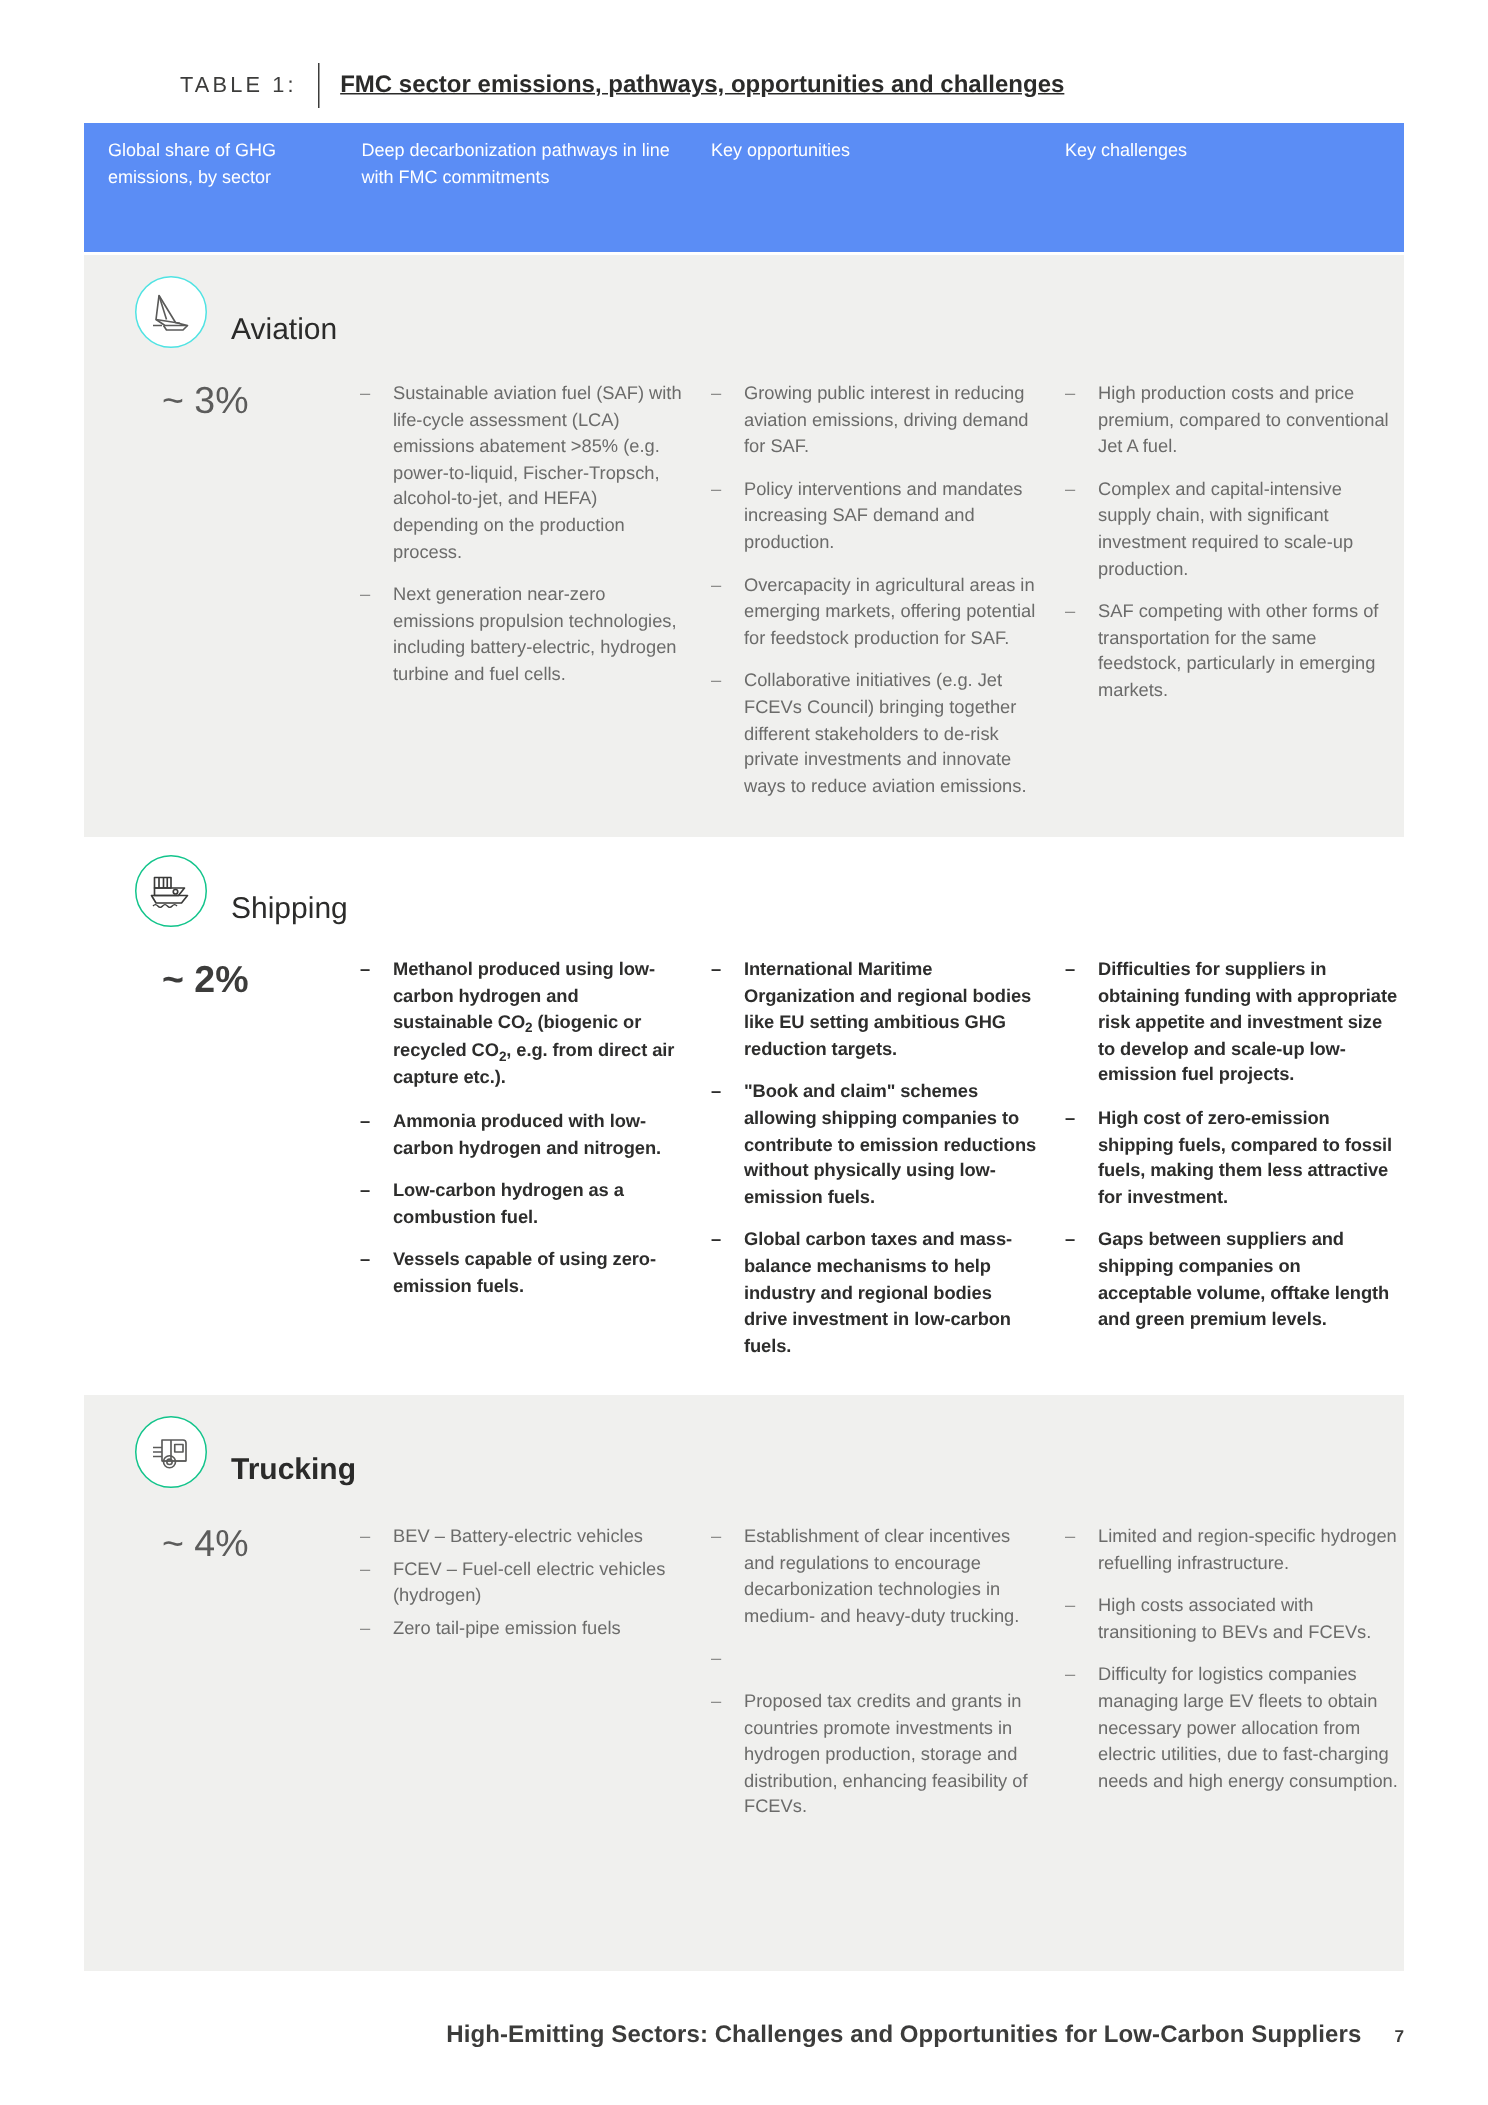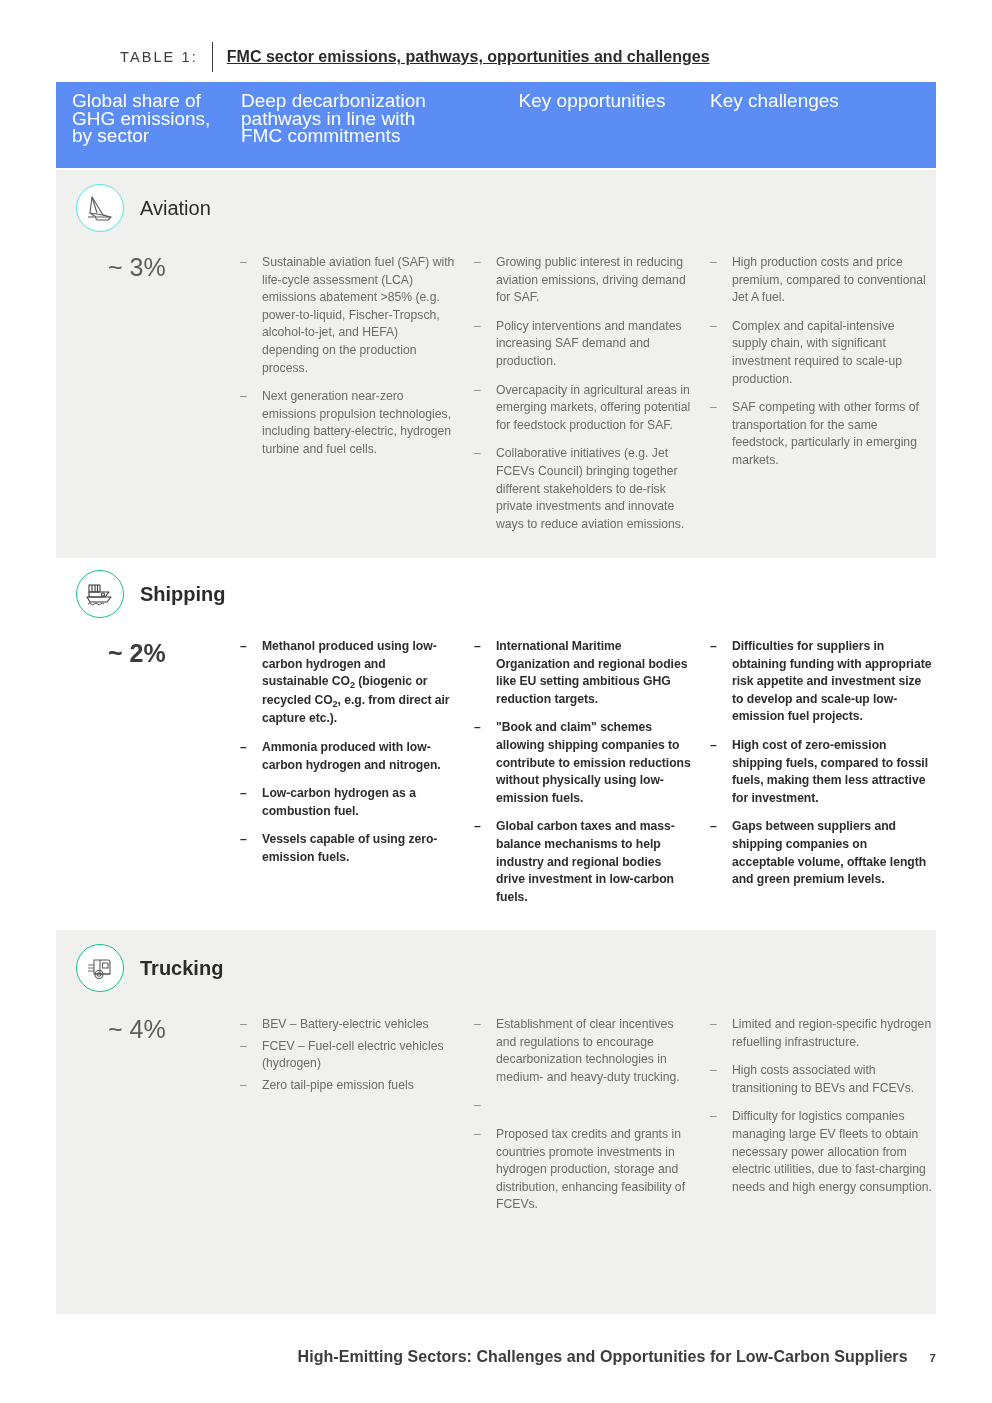--- a/index.html
+++ b/index.html
@@ -51,27 +51,27 @@
     position: absolute;
     left: 56px;
     top: 82px;
     width: 880px;
     height: 86px;
     background: #5b8df5;
   }
   .header-cell {
     position: absolute;
     color: #ffffff;
-    font-size: 19px;
+    font-size: 12px;
     line-height: 17.5px;
     top: 10px;
   }
   .hc-0 { left: 16px;  width: 150px; }
   .hc-1 { left: 185px; width: 215px; }
-  .hc-2 { left: 436px; width: 200px; text-align: center; }
+  .hc-2 { left: 418px; width: 200px; }
   .hc-3 { left: 654px; width: 200px; }
 
   
   .band {
     position: absolute;
     left: 56px;
     width: 880px;
     background: #f0f0ee;
   }
   .band.shaded { background: #f0f0ee; }
@@ -79,23 +79,23 @@
 
   .section {
     position: absolute;
     left: 56px;
     width: 880px;
   }
 
   
   .sector-head {
     position: absolute;
-    left: 20px;
-    display: flex;
-    align-items: center;
+    left: 34px;
+    display: flex;
+    align-items: flex-end;
   }
   .sector-icon {
     width: 48px;
     height: 48px;
     border-radius: 50%;
     border: 1.6px solid #12c48b;
     background: #ffffff;
     display: flex;
     align-items: center;
     justify-content: center;
@@ -103,21 +103,21 @@
     flex: 0 0 auto;
   }
   .sector-icon.aviation { border-color: #4fe3e3; }
   .sector-name {
     margin-left: 16px;
     font-size: 20px;
     color: #2b2b2a;
     line-height: 24px;
     white-space: nowrap;
   }
-  .sector-name.bold { font-weight: bold; }
+  .sector-name.bold { font-weight: normal; }
 
   
   .pct {
     position: absolute;
     left: 52px;
     font-size: 25px;
     color: #5c5c5b;
     line-height: 30px;
     font-weight: 300;
     white-space: nowrap;

